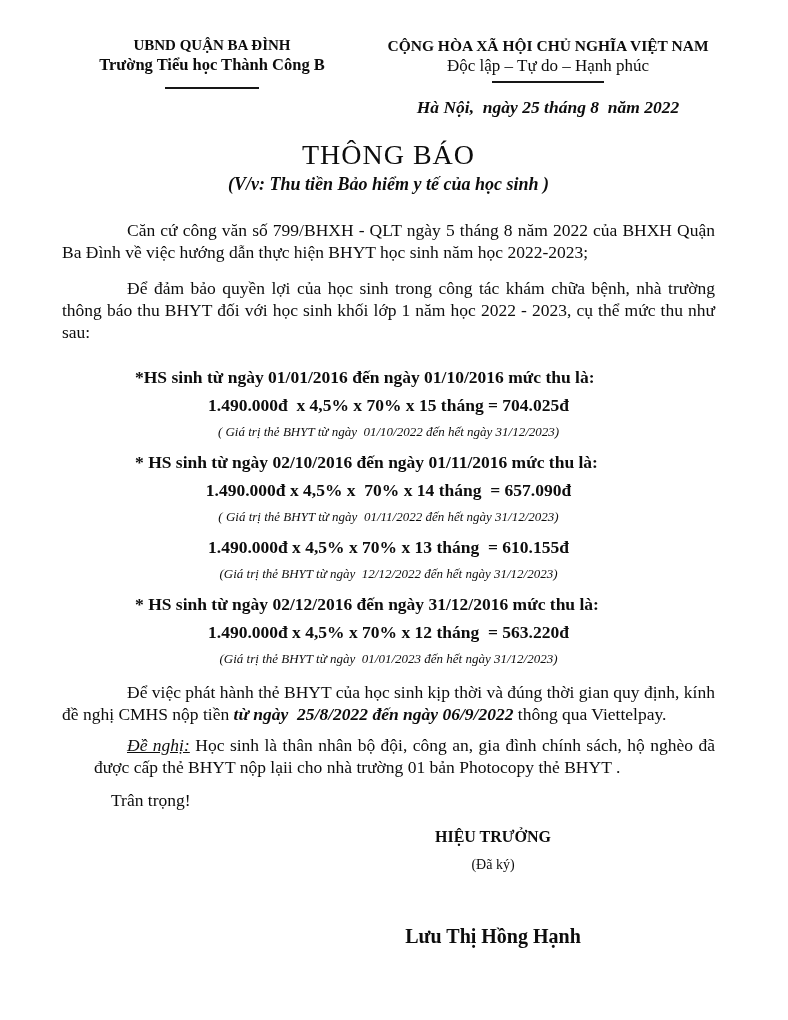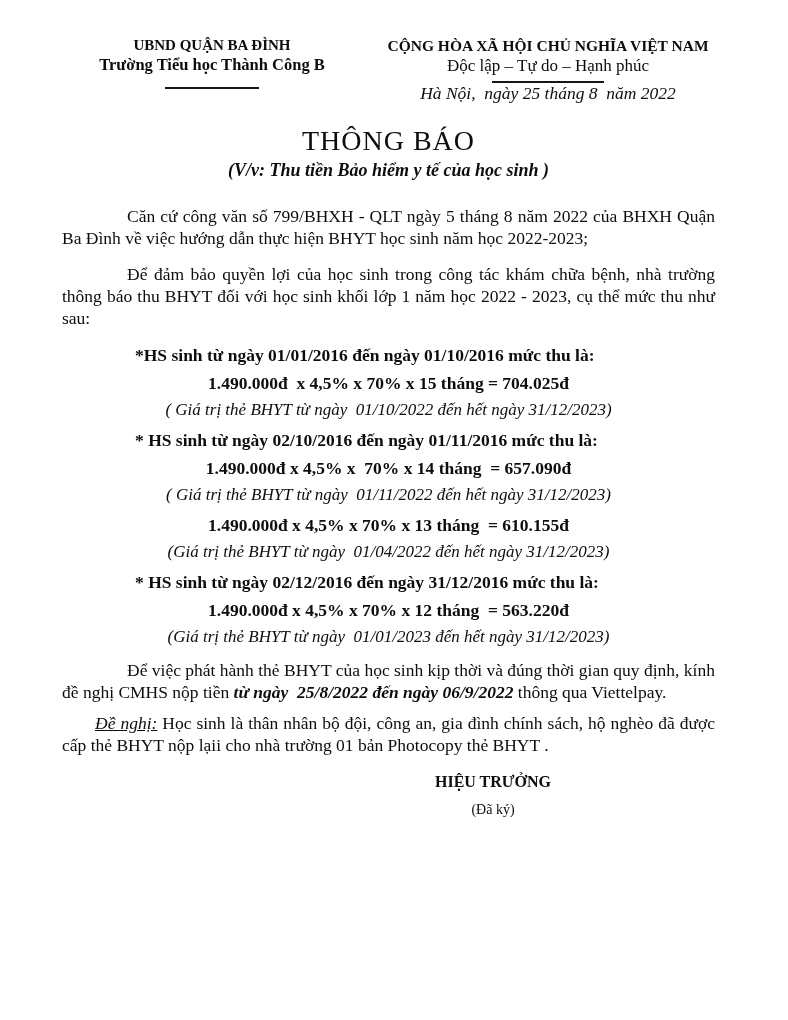--- a/index.html
+++ b/index.html
@@ -39,24 +39,24 @@
   .hdr-nat   { font-weight: bold; font-size: 15.5px; line-height: 19px; }
   .hdr-motto { font-weight: normal; font-size: 17px; line-height: 21px; }
   .rule {
     height: 2px;
     background: #161616;
     margin: 6px auto 0 auto;
   }
   .rule-left  { width: 94px; margin-top: 12px; }
   .rule-right { width: 112px; margin-top: 5px; }
   .dateline {
-    font-weight: normal;
+    font-weight: bold;
     font-style: italic;
     font-size: 17.5px;
-    margin-top: 0;
+    margin-top: 14px;
     white-space: pre-wrap;
   }
   
   .title {
     text-align: center;
     font-size: 28px;
     letter-spacing: 1px;
     margin-top: 22px;
     line-height: 30px;
   }
@@ -70,42 +70,42 @@
   }
   
   .para {
     text-align: justify;
     line-height: 22px;
     white-space: pre-wrap;
   }
   .p-basis   { margin-top: 24px; text-indent: 65px; }
   .p-purpose { margin-top: 14px; text-indent: 65px; }
   .p-payment { margin-top: 12px; text-indent: 65px; }
-  .p-request { margin-top: 9px;  text-indent: 33px; }
+  .p-request { margin-top: 9px;  text-indent: 33px; margin-left: 32px; }
   .em-bi { font-weight: bold; font-style: italic; }
   .lbl-ul { font-style: italic; text-decoration: underline; }
   
-  .fees { margin-top: 16px; }
+  .fees { margin-top: 24px; }
   .fee-block { margin-bottom: 10px; }
   .fee-heading {
     font-weight: bold;
     margin-left: 73px;
     line-height: 21px;
     white-space: pre-wrap;
   }
   .fee-formula {
     font-weight: bold;
     text-align: center;
     margin-top: 7px;
     line-height: 21px;
     white-space: pre-wrap;
   }
   .fee-validity {
     font-style: italic;
-    font-size: 17px;
+    font-size: 13px;
     text-align: center;
     margin-top: 6px;
     line-height: 20px;
     white-space: pre-wrap;
   }
   
   .closing {
     margin-top: 11px;
     margin-left: 49px;
     line-height: 22px;
@@ -166,34 +166,36 @@
     </div>
 
     <div class="fee-block">
       <div class="fee-heading">* HS sinh từ ngày 02/10/2016 đến ngày 01/11/2016 mức thu là:</div>
       <div class="fee-formula">1.490.000đ x 4,5% x  70% x 14 tháng  = 657.090đ</div>
       <div class="fee-validity">( Giá trị thẻ BHYT từ ngày  01/11/2022 đến hết ngày 31/12/2023)</div>
     </div>
 
     <div class="fee-block">
       <div class="fee-formula">1.490.000đ x 4,5% x 70% x 13 tháng  = 610.155đ</div>
-      <div class="fee-validity">(Giá trị thẻ BHYT từ ngày  01/04/2022 đến hết ngày 31/12/2023)</div>
+      <div class="fee-validity">(Giá trị thẻ BHYT từ ngày  12/12/2022 đến hết ngày 31/12/2023)</div>
     </div>
 
     <div class="fee-block">
       <div class="fee-heading">* HS sinh từ ngày 02/12/2016 đến ngày 31/12/2016 mức thu là:</div>
       <div class="fee-formula">1.490.000đ x 4,5% x 70% x 12 tháng  = 563.220đ</div>
       <div class="fee-validity">(Giá trị thẻ BHYT từ ngày  01/01/2023 đến hết ngày 31/12/2023)</div>
     </div>
 
   </div>
 
   <div class="para p-payment"><span>Để việc phát hành thẻ BHYT của học sinh kịp thời và đúng thời gian quy định, kính đề nghị CMHS nộp tiền </span><span class="em-bi">từ ngày  25/8/2022 đến ngày 06/9/2022</span><span> thông qua Viettelpay.</span></div>
 
   <div class="para p-request"><span class="lbl-ul">Đề nghị:</span><span> Học sinh là thân nhân bộ đội, công an, gia đình chính sách, hộ nghèo đã được cấp thẻ BHYT nộp lạii cho nhà trường 01 bản Photocopy thẻ BHYT .</span></div>
 
+  <div class="closing">Trân trọng!</div>
 
   <div class="signature">
     <div class="sig-role">HIỆU TRƯỞNG</div>
     <div class="sig-signed">(Đã ký)</div>
+    <div class="sig-name">Lưu Thị Hồng Hạnh</div>
   </div>
 
 </div>
 
 </body></html>

